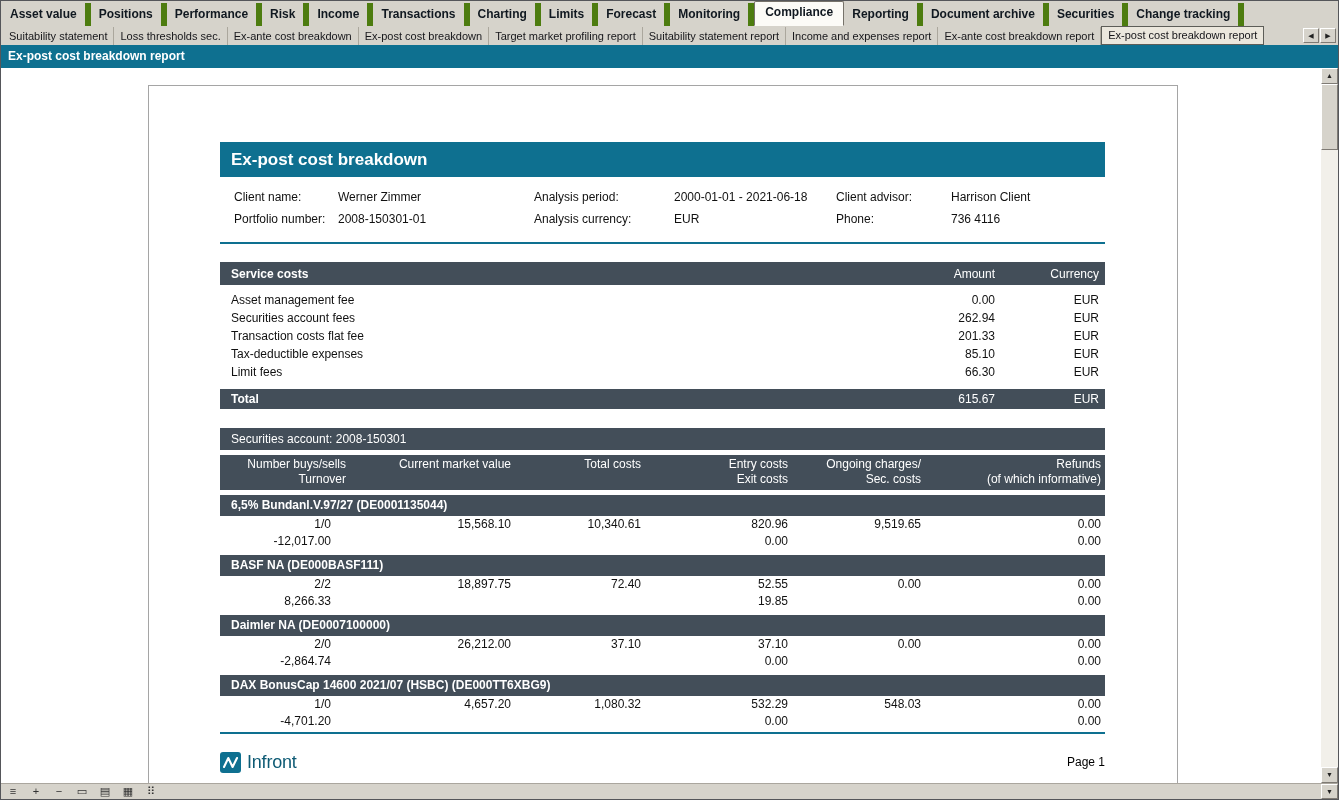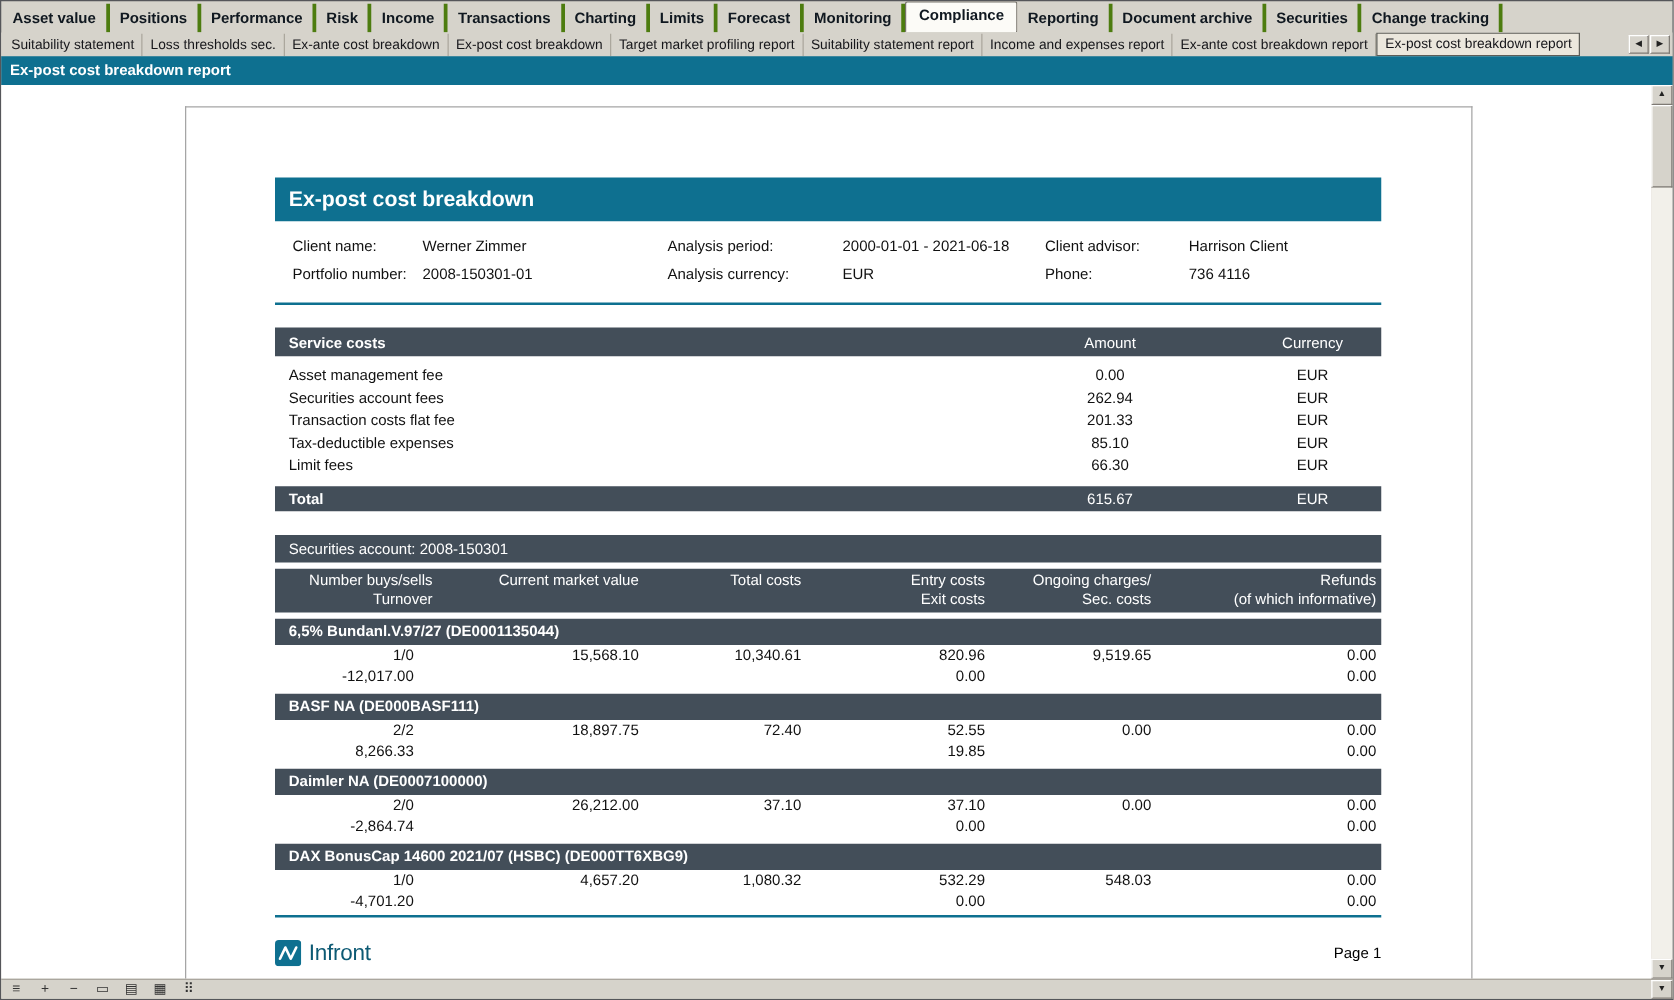--- a/index.html
+++ b/index.html
@@ -2,21 +2,21 @@
 <html><head>
 <meta charset="utf-8">
 <style>
   *{box-sizing:border-box;margin:0;padding:0}
   html,body{width:1339px;height:800px;overflow:hidden}
   body{font-family:"Liberation Sans","DejaVu Sans",sans-serif;background:#d6d3cb;color:#111}
   #window{position:relative;width:1339px;height:800px;border:1px solid #55565a;background:#d6d3cb}
 
   
   #main-tab-list{position:absolute;top:0;left:0;right:18px;height:25px;display:flex;align-items:flex-end;padding:2px 0 0 1px;overflow:hidden}
-  .main-tab{font-size:12px;font-weight:bold;color:#101820;padding:5px 8px 5px;border-right:3px solid #4d7c0f;white-space:nowrap;cursor:default;line-height:13px}
+  .main-tab{font-size:12px;font-weight:bold;color:#101820;padding:5px 8px 5px;border-right:6px solid #4d7c0f;white-space:nowrap;cursor:default;line-height:13px}
   .main-tab.selected{background:#fcfbf7;border:1px solid #76726a;border-bottom:1px solid #fcfbf7;border-radius:2px 2px 0 0;padding:4px 10px 6px}
 
   
   #subtab-bar{position:absolute;top:25px;left:0;right:0;height:19px;background:#d6d3cb}
   #subtab-list{position:absolute;top:0;left:2px;right:36px;height:19px;display:flex;align-items:center;overflow:hidden}
   .sub-tab{font-size:11px;color:#16161a;padding:3px 6px;border-right:1px solid #aba79d;white-space:nowrap;cursor:default;line-height:12px}
   .sub-tab.selected{background:#ebe7dd;border:1px solid #5d5d58;padding:2px 6px 3px}
   .tab-arrow{position:absolute;top:2px;width:16px;height:15px;background:#d6d3cb;border:1px solid;border-color:#fff #7e7a74 #7e7a74 #fff;font-size:7px;line-height:13px;text-align:center;color:#222;cursor:default}
   #tab-arrow-left{right:19px}
   #tab-arrow-right{right:2px}
@@ -32,21 +32,21 @@
 
   #client-info{margin-top:9px;display:grid;grid-template-columns:104px 196px 140px 162px 115px 1fr;padding-left:14px;font-size:12px;line-height:22px}
   .ci-label,.ci-value{white-space:nowrap}
 
   .teal-rule{height:2px;background:#0e7090;margin-top:12px}
   .end-rule{margin-top:2px}
 
   .svc-grid{display:grid;grid-template-columns:1fr 220px 104px;font-size:12px}
   #svc-header{margin-top:18px;height:23px;background:#434e59;color:#fff;align-items:center}
   #svc-header .svc-label{font-weight:bold;padding-left:11px}
-  .svc-amount,.svc-currency{text-align:center;padding-right:6px;white-space:nowrap}
+  .svc-amount,.svc-currency{text-align:right;padding-right:6px;white-space:nowrap}
   #svc-rows{margin-top:6px}
   .svc-row{height:18px;line-height:18px}
   .svc-row .svc-label{padding-left:11px;white-space:nowrap}
   #svc-total{margin-top:8px;height:20px;background:#434e59;color:#fff;align-items:center}
   #svc-total .svc-label{font-weight:bold;padding-left:11px}
 
   #sec-title{margin-top:19px;height:22px;background:#434e59;color:#fff;font-size:12px;font-weight:normal;line-height:22px;padding-left:11px}
 
   #sec-colheader{margin-top:5px;height:35px;background:#434e59;color:#fff;font-size:12px;display:grid;grid-template-columns:130px 165px 130px 147px 133px 180px;padding-top:2px}
   .sec-hcell{text-align:right;padding-right:4px}

